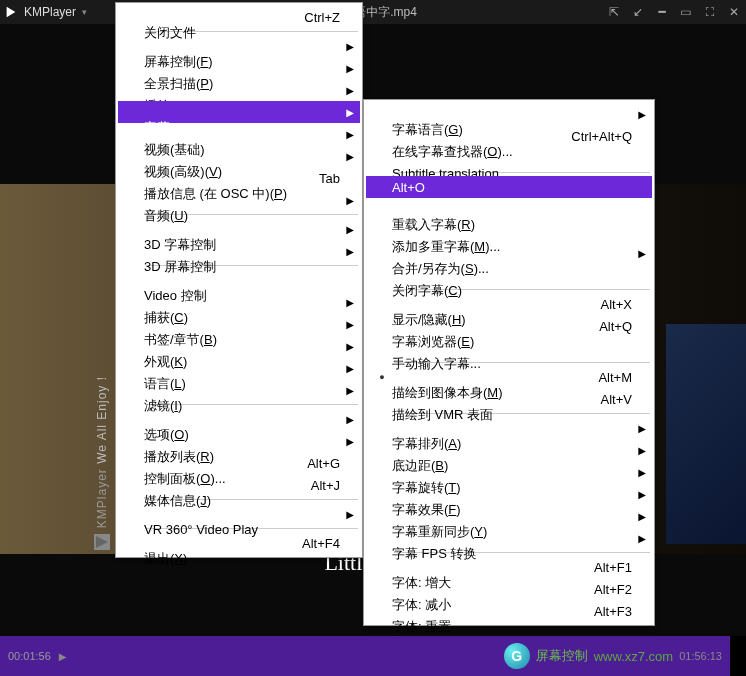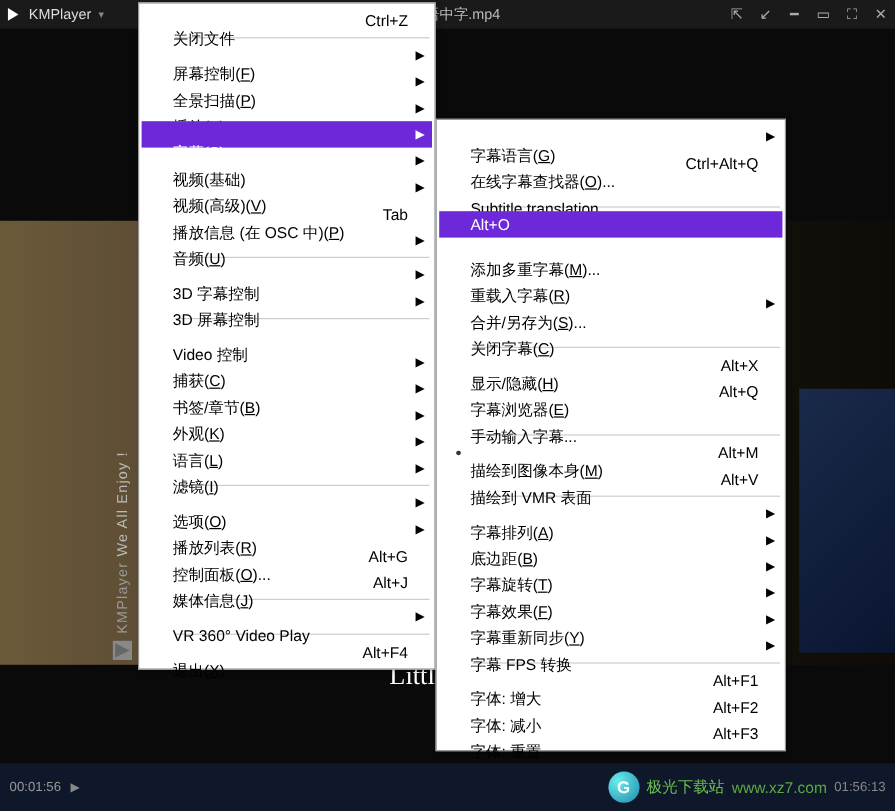--- a/index.html
+++ b/index.html
@@ -48,23 +48,23 @@
 .subtitle-text {
   position: absolute;
   bottom: 60px; left: 0; right: 0;
   text-align: center;
   color: #fff;
   font-family: "Times New Roman", serif;
   font-size: 22px;
 }
 .status-bar {
   position: absolute;
-  bottom: 0; left: 0; right: 0;
+  bottom: 0; left: 0; right: 16px;
   height: 40px;
-  background: #0f172a;
+  background: #4c1d95;
   display: flex;
   align-items: center;
   padding: 0 8px;
   color: #999;
   font-size: 11px;
 }
 .time-left { flex: 0 0 auto; }
 .play-icon { margin-left: 8px; font-size: 10px; color: #888; }
 .status-right { margin-left: auto; display: flex; align-items: center; gap: 6px; }
 .watermark-logo {
@@ -165,21 +165,21 @@
         <polygon points="2,2 14,8 2,14" fill="#666"></polygon>
       </svg>
   </span>
 </div>
 
 <div class="status-bar">
   <span class="time-left">00:01:56</span>
   <span class="play-icon">▶</span>
   <div class="status-right">
     <span class="watermark-logo">G</span>
-    <span class="watermark-text">极光下载站</span>
+    <span class="watermark-text">屏幕控制</span>
     <span class="watermark-text" style="color:#5aa840">www.xz7.com</span>
     <span class="time-right">01:56:13</span>
   </div>
 </div>
 
 <div class="menu menu-main" id="menu-main">
     <div class="menu-item">
       <span class="cb"></span>
       <span class="lbl">关闭文件</span>
       <span class="sc">Ctrl+Z</span>
@@ -344,27 +344,27 @@
       <span class="arrow"></span>
     </div>
     <div class="menu-sep"></div>
     <div class="menu-item highlight">
       <span class="cb"></span>
       <span class="sc">Alt+O</span>
       <span class="arrow"></span>
     </div>
     <div class="menu-item">
       <span class="cb"></span>
+      <span class="lbl">重载入字幕(<span class="und">R</span>)</span>
+      <span class="sc"></span>
+      <span class="arrow"></span>
+    </div>
+    <div class="menu-item">
+      <span class="cb"></span>
       <span class="lbl">添加多重字幕(<span class="und">M</span>)...</span>
-      <span class="sc"></span>
-      <span class="arrow"></span>
-    </div>
-    <div class="menu-item">
-      <span class="cb"></span>
-      <span class="lbl">重载入字幕(<span class="und">R</span>)</span>
       <span class="sc"></span>
       <span class="arrow"></span>
     </div>
     <div class="menu-item">
       <span class="cb"></span>
       <span class="lbl">合并/另存为(<span class="und">S</span>)...</span>
       <span class="sc"></span>
       <span class="arrow">▶</span>
     </div>
     <div class="menu-item">

